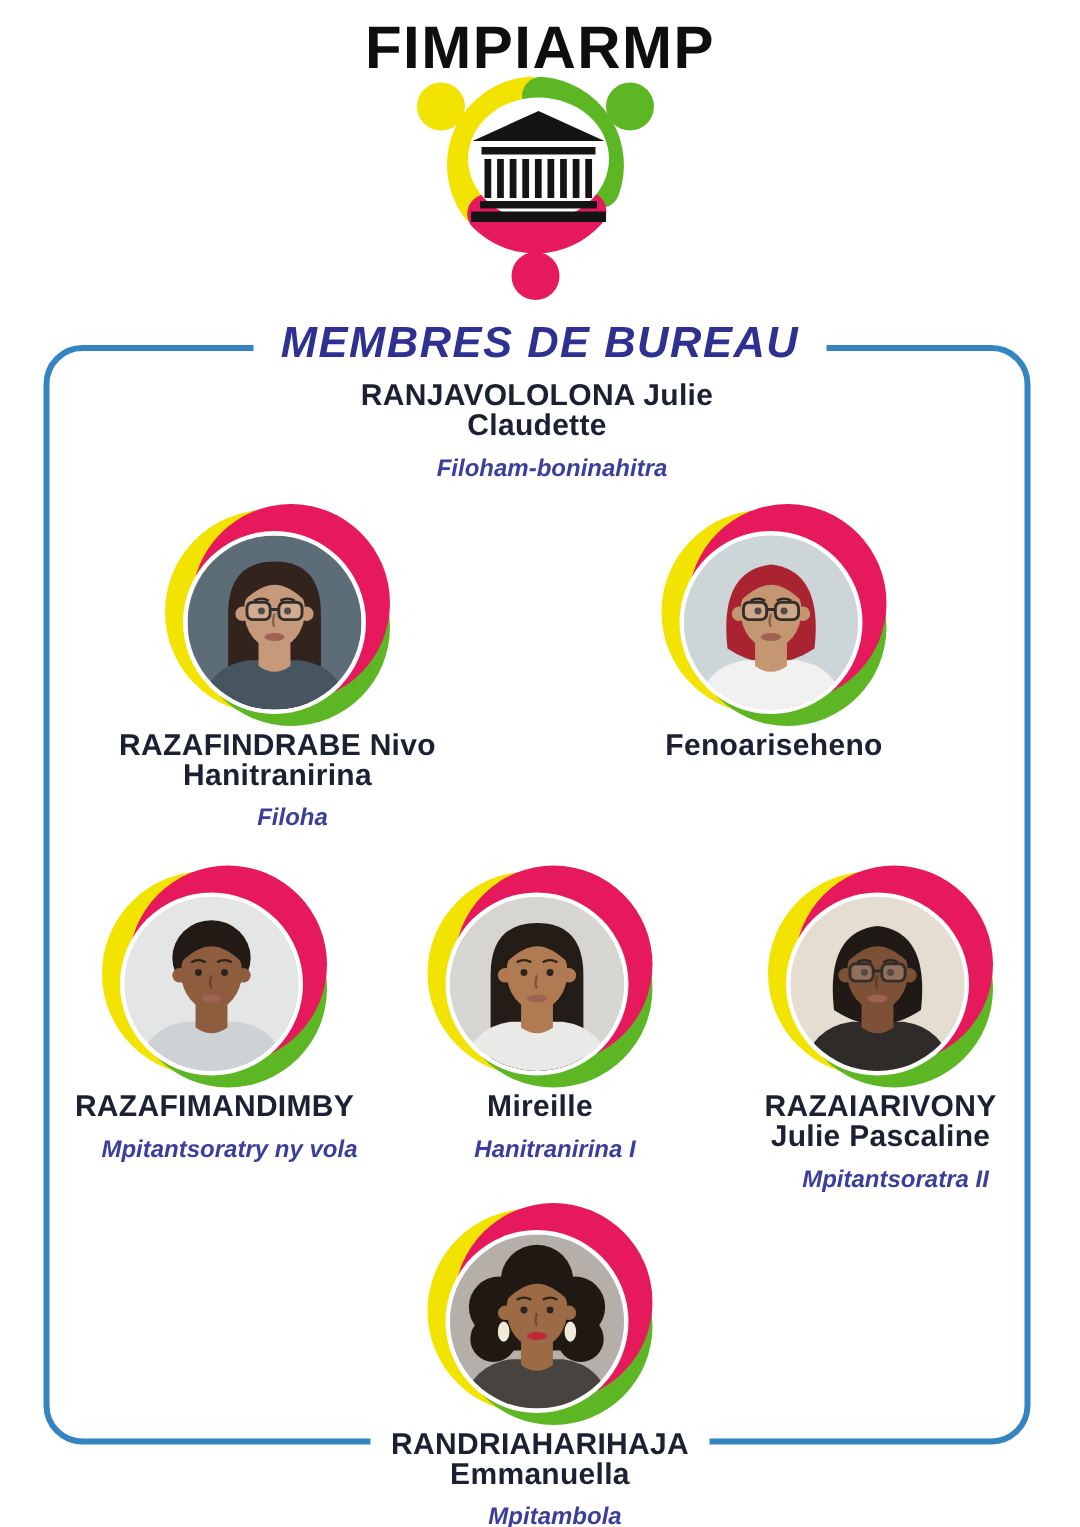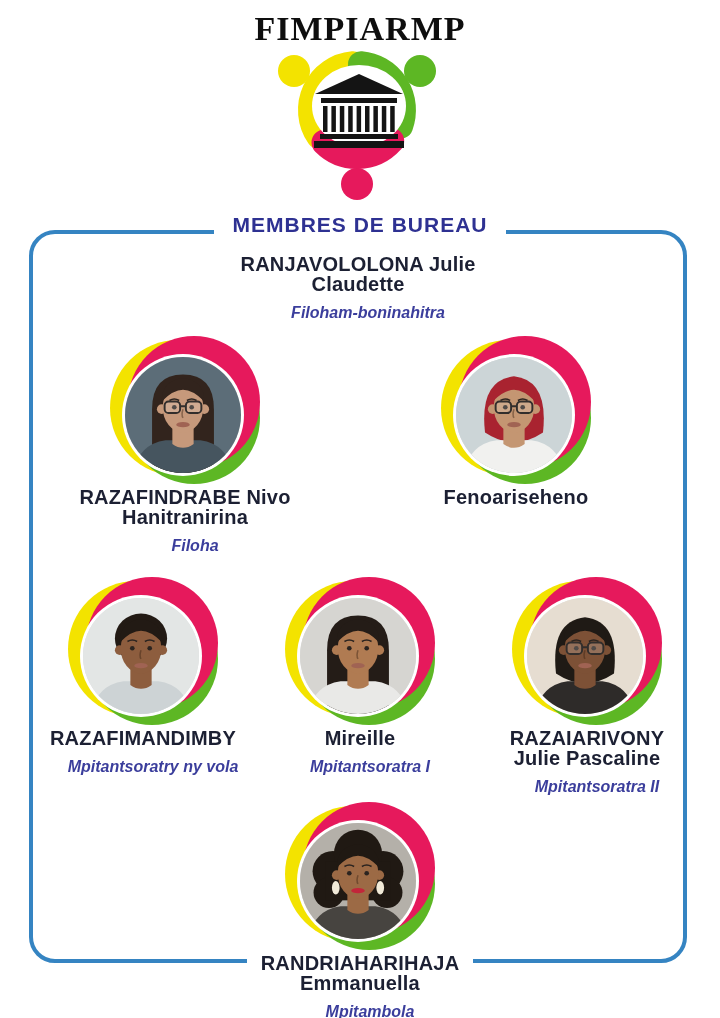--- a/index.html
+++ b/index.html
@@ -1,32 +1,32 @@
 <!DOCTYPE html>
 <html style="--accent-border: #3584c2; --title-color: #2e3192; --name-color: #1c2033; --role-color: #3b3e9c;"><head>
 <meta charset="utf-8">
 <style>
   html,body{margin:0;padding:0;background:#fff;}
   .page{position:relative;width:720px;height:1018px;background:#ffffff;overflow:hidden;
         font-family:"Liberation Sans",sans-serif;}
 
   
   .org-title{position:absolute;top:10px;left:0;width:720px;text-align:center;
-             font-family:Liberation Serif, serif;font-weight:700;font-size:34px;
+             font-family:Liberation Sans, sans-serif;font-weight:700;font-size:40px;
              letter-spacing:1px;color:#0e0e0e;}
   .logo{position:absolute;top:48px;left:260px;width:200px;height:170px;}
 
   
   .bureau-box{position:absolute;left:29px;top:230px;width:658px;height:733px;
               box-sizing:border-box;border:4px solid var(--accent-border,#3584c2);
               border-radius:26px;z-index:0;}
   .section-title-wrap{position:absolute;top:213px;left:0;width:720px;text-align:center;z-index:2;}
   .section-title{display:inline-block;background:#ffffff;padding:0 18px;
-                 font-weight:700;font-size:21px;letter-spacing:1px;
-                 color:var(--title-color,#2e3192);}
+                 font-weight:700;font-size:29px;letter-spacing:1px;
+                 color:var(--title-color,#2e3192);font-style:italic;}
 
   
   .member{position:absolute;text-align:center;z-index:2;}
   .m-name{font-weight:700;font-size:20px;line-height:20px;letter-spacing:.2px;
           color:var(--name-color,#1c2033);}
   .m-name span{display:block;}
   .m-role{margin-top:10px;font-style:italic;font-weight:700;font-size:16px;
           color:var(--role-color,#3b3e9c);margin-left:20px;}
   .hero{top:253px;left:0;width:716px;}
   .m1{top:336px;left:25px;width:320px;}
@@ -214,21 +214,21 @@
             <circle cx="51" cy="52" r="2.4" fill="#2b2420"></circle>
             <circle cx="69" cy="52" r="2.4" fill="#2b2420"></circle>
             <path d="M60 54 q-2 6 0 9" stroke="rgba(60,35,20,.45)" stroke-width="1.6" fill="none"></path>
             <ellipse cx="60" cy="70" rx="7" ry="2.8" fill="#a06353"></ellipse>
           </svg>
         </span>
       </div>
     <div class="m-name">
       <span>Mireille</span>
     </div>
-    <div class="m-role">Mpitantsoratra I</div>
+    <div class="m-role">Hanitranirina I</div>
   </div>
 
   <div class="member m5">
     <div class="avatar">
         <span class="ring ring-y" style="background:#f3e300"></span>
      <span class="ring ring-g" style="background:#5db724"></span>
      <span class="ring ring-p" style="background:#e6195c"></span>
      <span class="photo">
           <svg viewBox="0 0 120 120">
             <rect width="120" height="120" fill="#e6ddd1"></rect>

